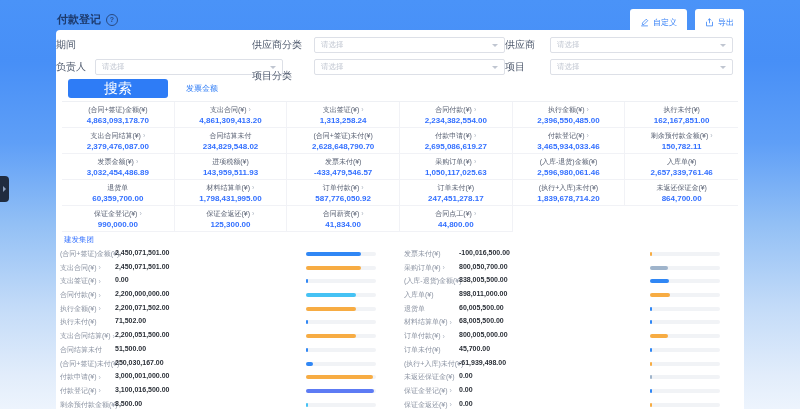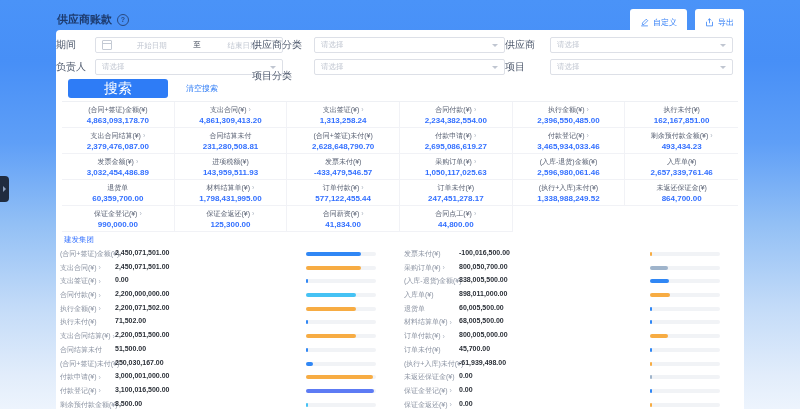--- a/index.html
+++ b/index.html
@@ -49,21 +49,21 @@
   .r-value{position:absolute;left:59px;top:2px;font-size:7px;font-weight:bold;color:#2b3038;white-space:nowrap;}
   .bar{position:absolute;left:250px;top:5px;width:70px;height:4px;background:#f1f3f6;border-radius:2px;}
   .bar-fill{position:absolute;left:0;top:0;height:100%;border-radius:2px;}
 </style>
 </head>
 <body>
 
 <div class="stage">
 
   <div class="topbar-title">
-    <span>供应商账款</span>
+    <span>付款登记</span>
     <span class="help">?</span>
   </div>
   <div class="actions">
     <button class="act-btn">
       <span>
           <svg width="9" height="9" viewBox="0 0 12 12">
             <path d="M1.5 10.5h9M8.3 1.6l2 2L5.2 8.7H3.2v-2l5.1-5.1z" stroke="#2e7cf6" stroke-width="1" fill="none"></path>
           </svg>
         </span>
       <span>自定义</span>
@@ -76,26 +76,20 @@
         </span>
       <span>导出</span>
     </button>
   </div>
 
   <div class="handle"></div>
 
   <div class="panel">
 
     <div class="f-label" style="left:0;top:7px;width:34px;">期间</div>
-    <div class="inp" style="left:39px;top:7px;width:188px;">
-      <span class="cal"></span>
-      <input class="dr-part" placeholder="开始日期" style="">
-      <span class="dr-sep">至</span>
-      <input class="dr-part" placeholder="结束日期" style="">
-    </div>
     <div class="f-label" style="left:196px;top:7px;width:54px;">供应商分类</div>
     <div class="inp sel" style="left:258px;top:7px;width:191px;">
       <span>请选择</span>
       <span class="caret"></span>
     </div>
     <div class="f-label" style="left:449px;top:7px;width:40px;">供应商</div>
     <div class="inp sel" style="left:494px;top:7px;width:183px;">
       <span>请选择</span>
       <span class="caret"></span>
     </div>
@@ -110,21 +104,21 @@
       <span>请选择</span>
       <span class="caret"></span>
     </div>
     <div class="f-label" style="left:449px;top:29px;width:40px;">项目</div>
     <div class="inp sel" style="left:494px;top:29px;width:183px;">
       <span>请选择</span>
       <span class="caret"></span>
     </div>
 
     <button class="search-btn">搜索</button>
-    <button class="clear-btn">清空搜索</button>
+    <button class="clear-btn">发票金额</button>
 
     <div class="metrics">
   <div class="m-cell">
     <div class="m-label">
       <span class="m-label-text">(合同+签证)金额(¥)</span>
     </div>
     <div class="m-value">4,863,093,178.70</div>
   </div>
 
   <div class="m-cell">
@@ -171,21 +165,21 @@
       <span class="m-label-text">支出合同结算(¥)</span>
             <span class="chev"></span>
     </div>
     <div class="m-value">2,379,476,087.00</div>
   </div>
 
   <div class="m-cell">
     <div class="m-label">
       <span class="m-label-text">合同结算未付</span>
     </div>
-    <div class="m-value">231,280,508.81</div>
+    <div class="m-value">234,829,548.02</div>
   </div>
 
   <div class="m-cell">
     <div class="m-label">
       <span class="m-label-text">(合同+签证)未付(¥)</span>
     </div>
     <div class="m-value">2,628,648,790.70</div>
   </div>
 
   <div class="m-cell">
@@ -202,21 +196,21 @@
             <span class="chev"></span>
     </div>
     <div class="m-value">3,465,934,033.46</div>
   </div>
 
   <div class="m-cell">
     <div class="m-label">
       <span class="m-label-text">剩余预付款金额(¥)</span>
             <span class="chev"></span>
     </div>
-    <div class="m-value">493,434.23</div>
+    <div class="m-value">150,782.11</div>
   </div>
 
   <div class="m-cell">
     <div class="m-label">
       <span class="m-label-text">发票金额(¥)</span>
             <span class="chev"></span>
     </div>
     <div class="m-value">3,032,454,486.89</div>
   </div>
 
@@ -269,35 +263,35 @@
             <span class="chev"></span>
     </div>
     <div class="m-value">1,798,431,995.00</div>
   </div>
 
   <div class="m-cell">
     <div class="m-label">
       <span class="m-label-text">订单付款(¥)</span>
             <span class="chev"></span>
     </div>
-    <div class="m-value">577,122,455.44</div>
+    <div class="m-value">587,776,050.92</div>
   </div>
 
   <div class="m-cell">
     <div class="m-label">
       <span class="m-label-text">订单未付(¥)</span>
     </div>
     <div class="m-value">247,451,278.17</div>
   </div>
 
   <div class="m-cell">
     <div class="m-label">
       <span class="m-label-text">(执行+入库)未付(¥)</span>
     </div>
-    <div class="m-value">1,338,988,249.52</div>
+    <div class="m-value">1,839,678,714.20</div>
   </div>
 
   <div class="m-cell">
     <div class="m-label">
       <span class="m-label-text">未返还保证金(¥)</span>
     </div>
     <div class="m-value">864,700.00</div>
   </div>
 
   <div class="m-cell">

